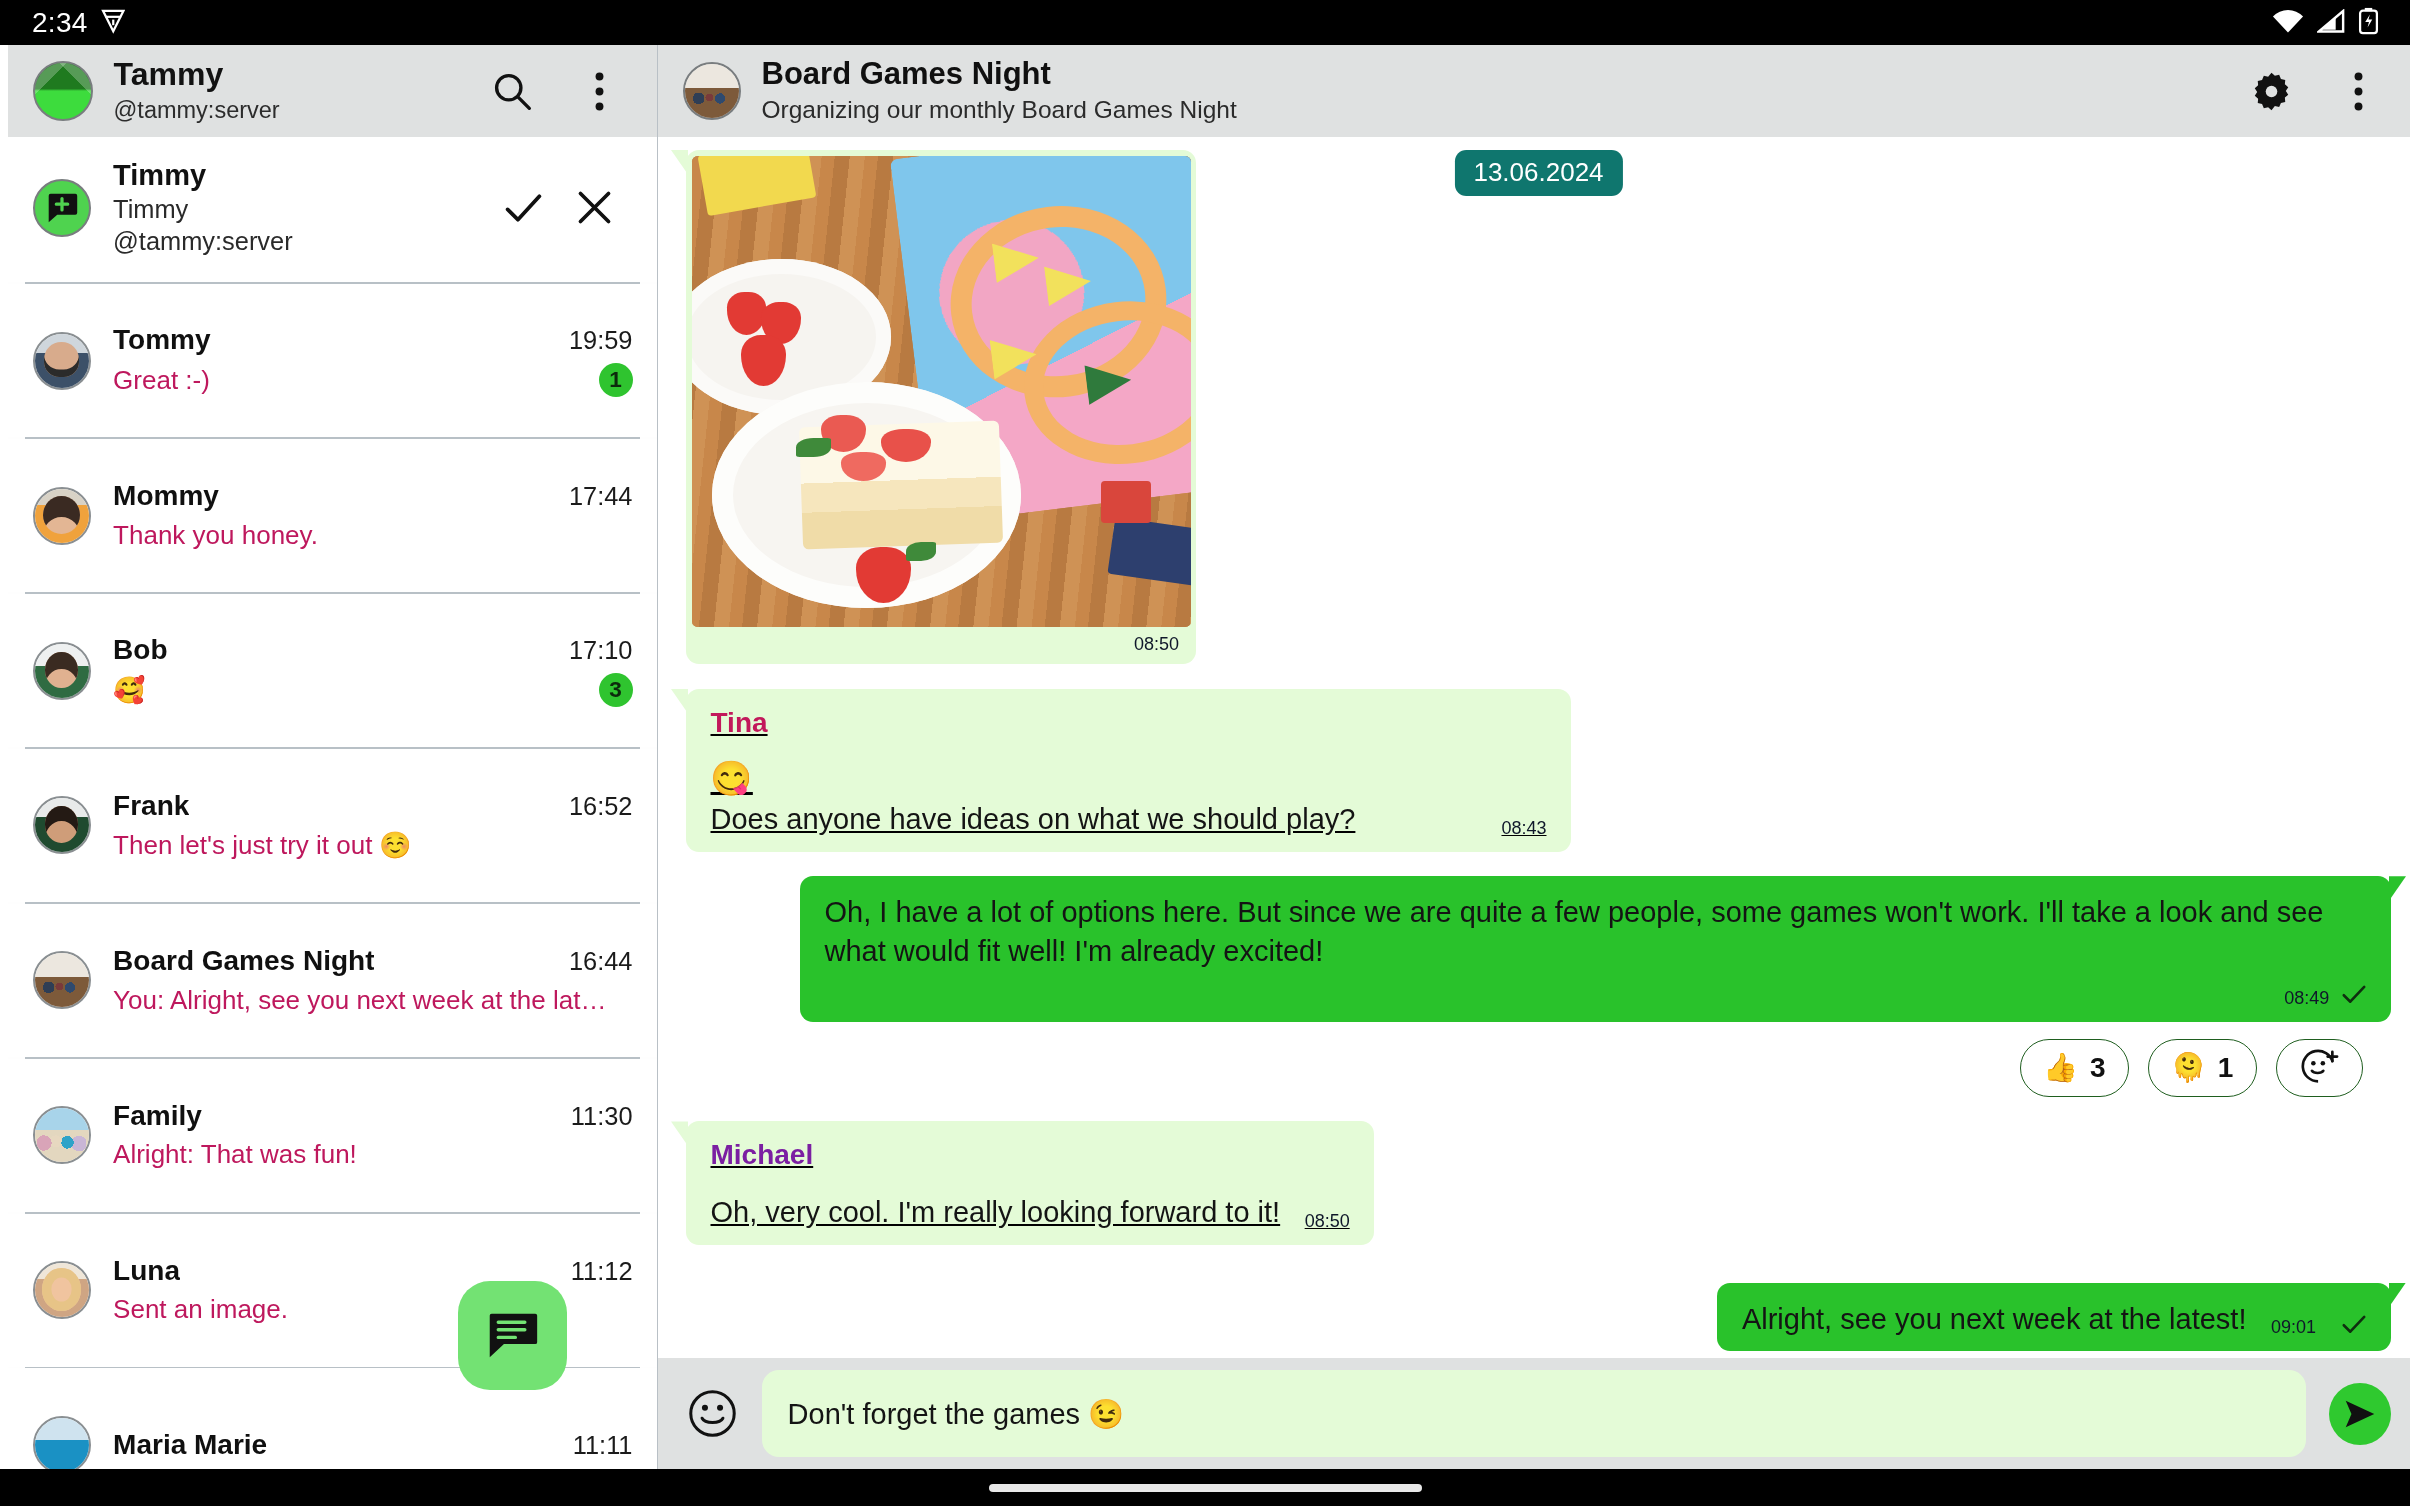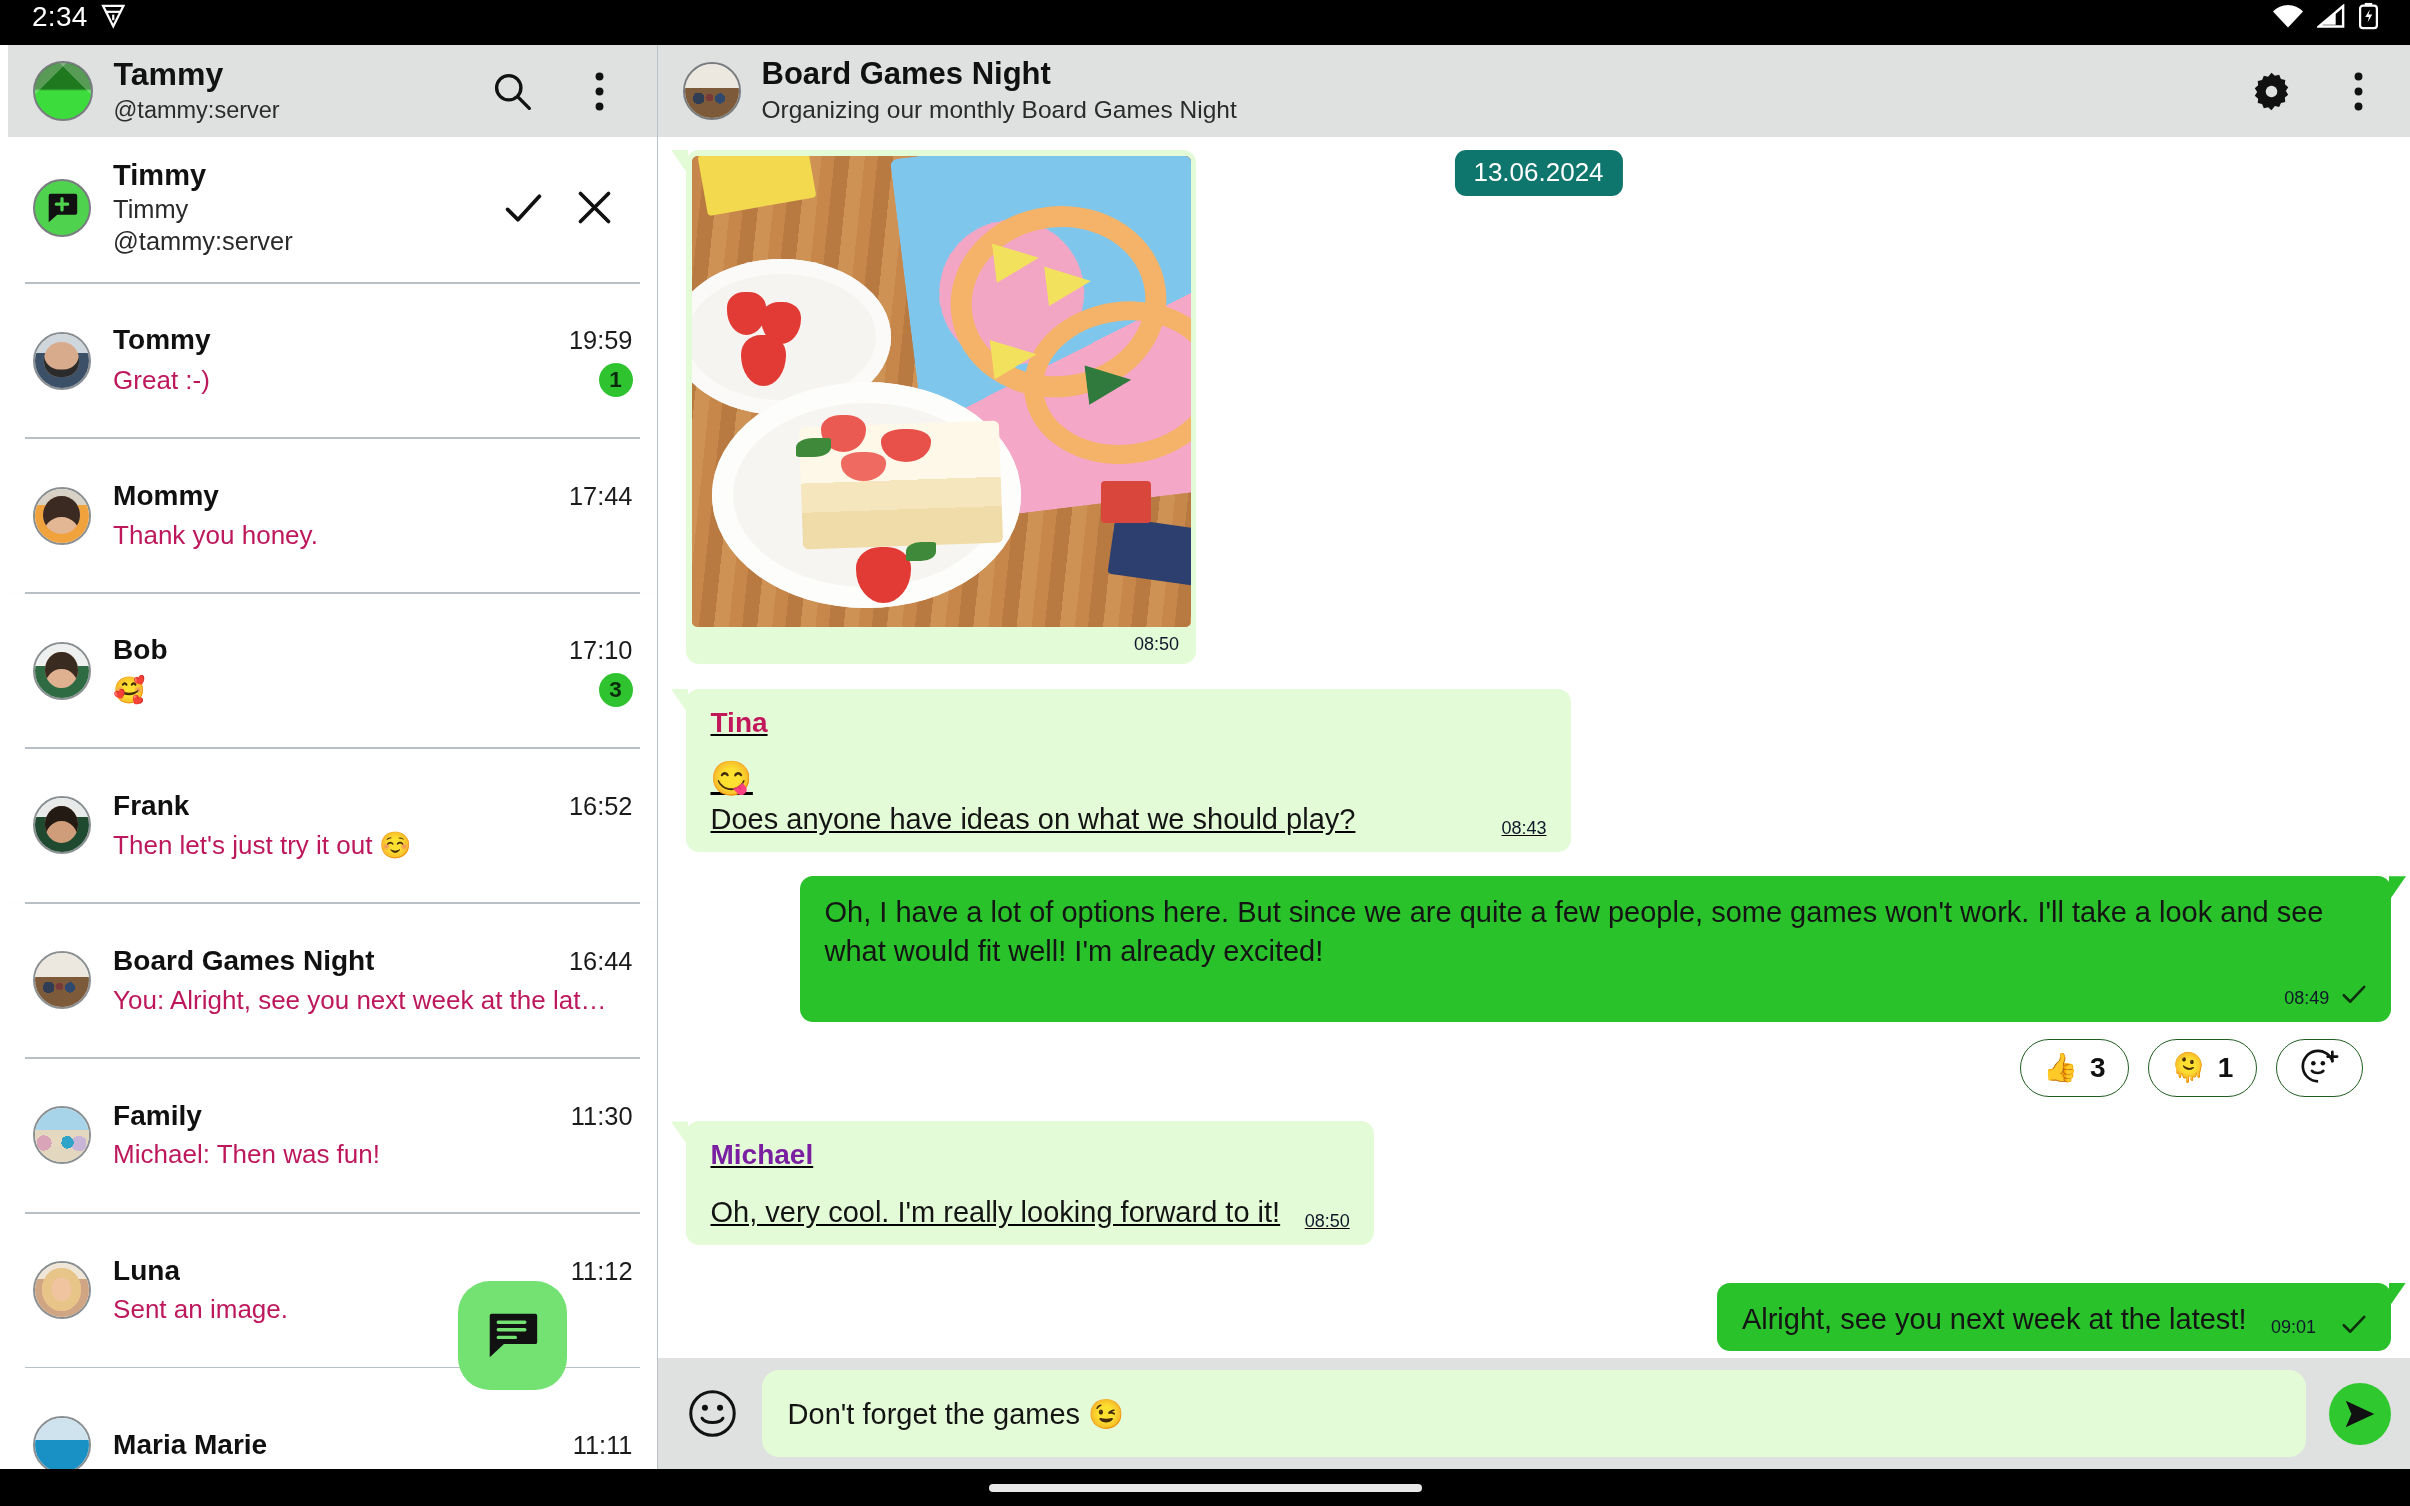--- a/index.html
+++ b/index.html
@@ -8,21 +8,21 @@
     background: #000;
     font-family: "Liberation Sans", sans-serif;
     overflow: hidden;
   }
   #app { position: relative; width: 2411px; height: 1507px; background: #fff; }
 
   
   .statusbar {
     position: absolute; top: 0; left: 0; width: 2411px; height: 45px;
     background: #000; color: #fff;
-    display: flex; align-items: flex-end; justify-content: space-between;
+    display: flex; align-items: center; justify-content: space-between;
     padding: 12px 32px;
   }
   .sb-left { display: flex; align-items: center; gap: 13px; }
   .sb-clock { font-size: 28px; font-weight: 400; letter-spacing: 0.3px; }
   .sb-right { display: flex; align-items: center; gap: 13px; }
 
   
   .columns {
     position: absolute; top: 45px; left: 8px;
     width: 2411px; height: 1424px; display: flex;
@@ -413,21 +413,21 @@
         <div class="chat-row">
           <div class="av-ph">
               <div class="ga fam"></div>
             </div>
           <div class="row-main">
             <div class="row-top">
               <span class="row-name">Family</span>
               <span class="row-time">11:30</span>
             </div>
             <div class="row-bot">
-              <span class="row-prev">Michael: Then was fun!</span>
+              <span class="row-prev">Alright: That was fun!</span>
             </div>
           </div>
         </div>
         <div class="divider"></div>
 
         <div class="chat-row">
           <div class="av-ph">
               <div class="ga p5"></div>
             </div>
           <div class="row-main">

